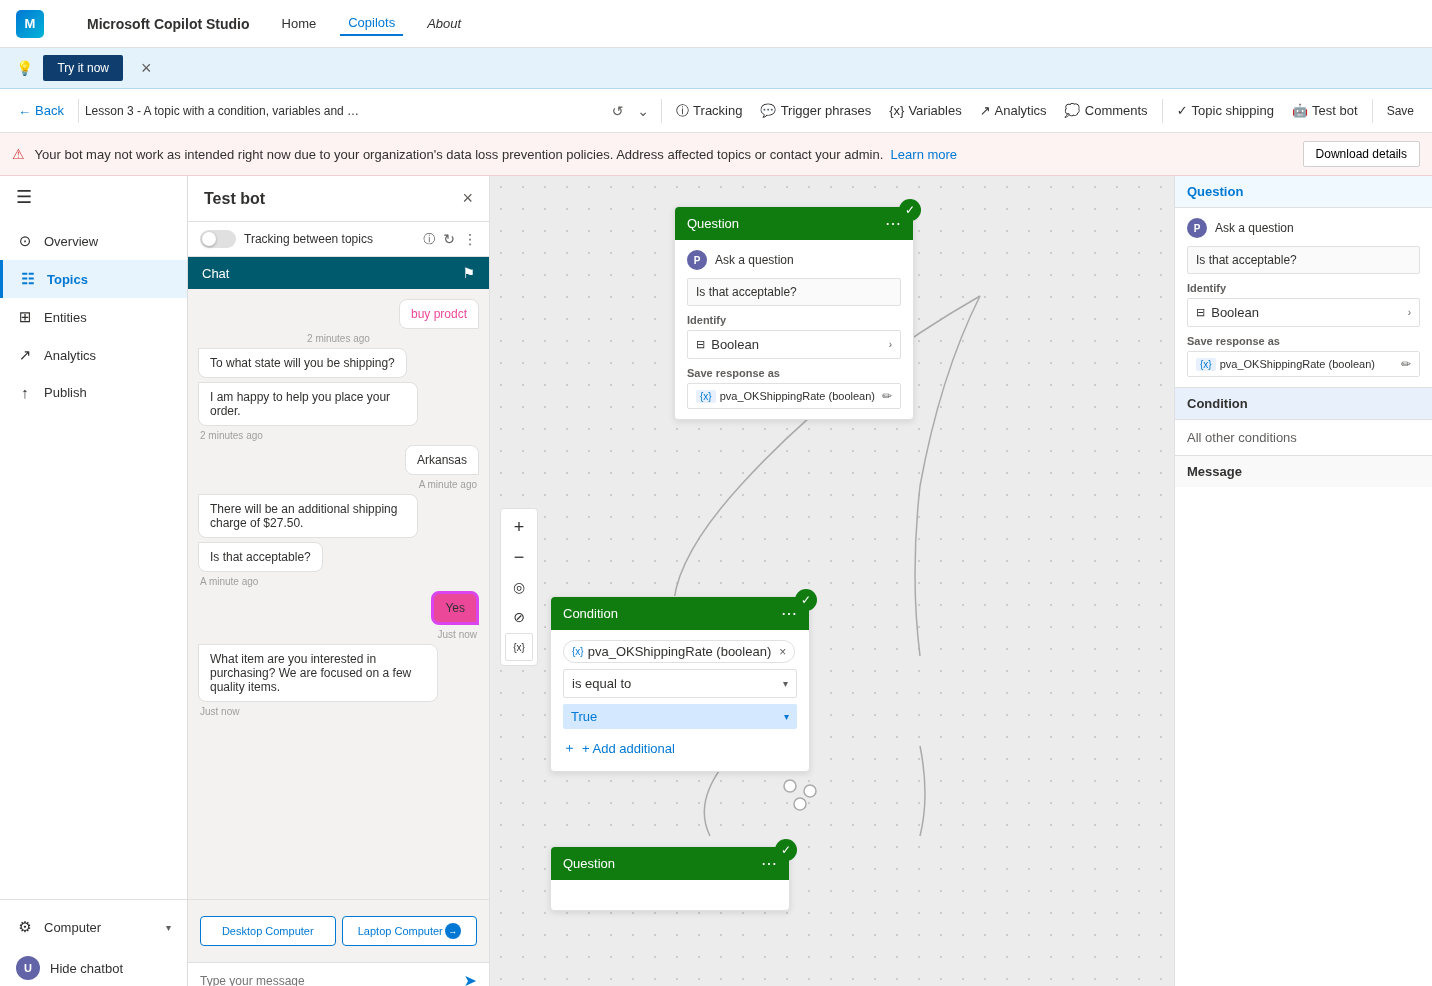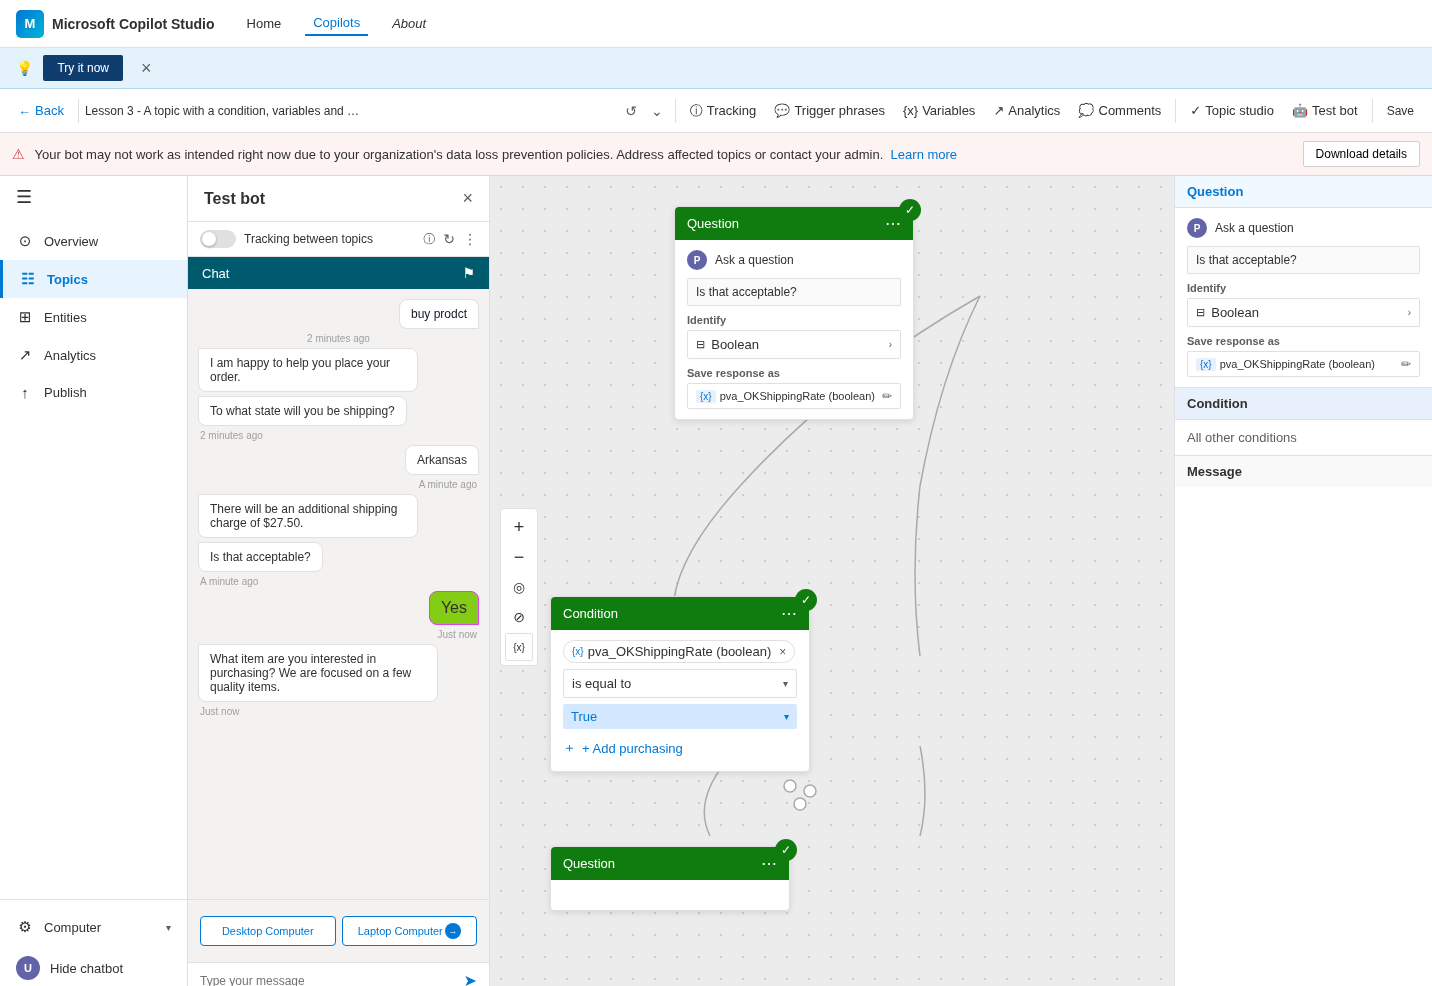--- a/index.html
+++ b/index.html
@@ -4,21 +4,21 @@
   <style>
     * { box-sizing: border-box; margin: 0; padding: 0; font-family: 'Segoe UI', sans-serif; font-size: 13px; }
     body { width: 1432px; height: 986px; overflow: hidden; background: #f3f2f1; }
   </style>
 </head>
 <body>
 
 <div style="display:flex;align-items:center;height:48px;background:#fff;border-bottom:1px solid #e0e0e0;padding:0 16px;gap:16px;">
   <div style="display:flex;align-items:center;gap:8px;margin-right:8px;">
     <div style="width:28px;height:28px;background:linear-gradient(135deg,#0078d4,#00b4d8);border-radius:5px;display:flex;align-items:center;justify-content:center;color:white;font-size:13px;font-weight:bold;">M</div>
-    <span style="font-size:14px;font-weight:600;color:#323130;">Microsoft Copilot Studio</span>
+    <span style="font-size:14px;font-weight:600;color:#323130;margin-left:35px;">Microsoft Copilot Studio</span>
   </div>
   <span style="font-size:13px;color:#323130;padding:4px 8px;cursor:pointer;">Home</span>
   <span style="font-size:13px;color:#0078d4;padding:4px 8px;cursor:pointer;border-bottom:2px solid #0078d4;">Copilots</span>
   <span style="font-size:13px;color:#323130;padding:4px 8px;cursor:pointer;font-style:italic;">About</span>
 </div>
 
 <div style="display:flex;align-items:center;background:#e3f2fb;padding:7px 16px;gap:10px;border-bottom:1px solid #b3d9ef;">
   <span style="color:#0078d4;font-size:14px;">💡</span>
   <button style="background:#0f3d6e;color:white;border:none;padding:6px 14px;border-radius:2px;font-size:12px;cursor:pointer;">Try it now</button>
   <span style="cursor:pointer;color:#605e5c;font-size:18px;margin-left:8px;">×</span>
@@ -53,21 +53,21 @@
     <span>↗</span>
     <span>Analytics</span>
   </button>
   <button style="display:flex;align-items:center;gap:4px;color:#323130;font-size:12px;cursor:pointer;padding:4px 8px;border:none;background:none;">
     <span>💭</span>
     <span>Comments</span>
   </button>
   <div style="width:1px;height:24px;background:#e0e0e0;margin:0 4px;"></div>
   <button style="display:flex;align-items:center;gap:4px;color:#323130;font-size:12px;cursor:pointer;padding:4px 8px;border:none;background:none;">
     <span>✓</span>
-    <span>Topic studio</span>
+    <span>Topic shipping</span>
   </button>
   <button style="display:flex;align-items:center;gap:4px;color:#323130;font-size:12px;cursor:pointer;padding:4px 8px;border:none;background:none;">
     <span>🤖</span>
     <span>Test bot</span>
   </button>
   <div style="width:1px;height:24px;background:#e0e0e0;margin:0 4px;"></div>
   <button style="display:flex;align-items:center;gap:4px;color:#323130;font-size:12px;cursor:pointer;padding:4px 8px;border:none;background:none;">Save</button>
 </div>
 
 <div style="display:flex;align-items:center;background:#fdf3f3;border-bottom:1px solid #f1d1d1;padding:8px 12px;gap:10px;">
@@ -130,31 +130,31 @@
       <span style="font-size:12px;color:#323130;flex:1;">Tracking between topics</span>
       <span style="color:#605e5c;font-size:12px;cursor:pointer;">ⓘ</span>
       <button style="cursor:pointer;color:#605e5c;font-size:14px;border:none;background:none;">↻</button>
       <button style="cursor:pointer;color:#605e5c;font-size:14px;border:none;background:none;">⋮</button>
     </div>
     <div style="display:flex;align-items:center;justify-content:space-between;background:#005a6e;color:white;padding:8px 14px;font-size:13px;font-weight:500;cursor:pointer;">
       <span>Chat</span>
       <span style="font-size:14px;">⚑</span>
     </div>
     <div style="flex:1;overflow-y:auto;padding:10px;background:#f3f2f1;display:flex;flex-direction:column;gap:4px;">
-      <div style="align-self:flex-end;background:white;border:1px solid #e0e0e0;border-radius:8px 8px 0 8px;padding:7px 11px;max-width:200px;font-size:12px;color:#0f172a;">buy prodct</div>
+      <div style="align-self:flex-end;background:white;border:1px solid #e0e0e0;border-radius:8px 8px 0 8px;padding:7px 11px;max-width:200px;font-size:12px;color:#ec4899;">buy prodct</div>
       <div style="font-size:10px;color:#a0a0a0;text-align:center;">2 minutes ago</div>
+      <div style="align-self:flex-start;background:white;border:1px solid #e0e0e0;border-radius:0 8px 8px 8px;padding:7px 11px;max-width:220px;font-size:12px;color:#323130;">To what state will you be shipping?</div>
       <div style="align-self:flex-start;background:white;border:1px solid #e0e0e0;border-radius:0 8px 8px 8px;padding:7px 11px;max-width:220px;font-size:12px;color:#323130;">I am happy to help you place your order.</div>
-      <div style="align-self:flex-start;background:white;border:1px solid #e0e0e0;border-radius:0 8px 8px 8px;padding:7px 11px;max-width:220px;font-size:12px;color:#323130;">To what state will you be shipping?</div>
       <div style="font-size:10px;color:#a0a0a0;text-align:left;padding-left:2px;">2 minutes ago</div>
       <div style="align-self:flex-end;background:white;border:1px solid #e0e0e0;border-radius:8px 8px 0 8px;padding:7px 11px;max-width:200px;font-size:12px;color:#323130;">Arkansas</div>
       <div style="font-size:10px;color:#a0a0a0;text-align:right;padding-right:2px;">A minute ago</div>
       <div style="align-self:flex-start;background:white;border:1px solid #e0e0e0;border-radius:0 8px 8px 8px;padding:7px 11px;max-width:220px;font-size:12px;color:#323130;">There will be an additional shipping charge of $27.50.</div>
       <div style="align-self:flex-start;background:white;border:1px solid #e0e0e0;border-radius:0 8px 8px 8px;padding:7px 11px;max-width:220px;font-size:12px;color:#323130;">Is that acceptable?</div>
       <div style="font-size:10px;color:#a0a0a0;text-align:left;padding-left:2px;">A minute ago</div>
-      <div style="align-self:flex-end;background:#84cc16;border:1px solid #d946ef;border-radius:8px 8px 0 8px;padding:7px 11px;max-width:200px;font-size:16px;color:#323130;">Yes</div>
+      <div style="align-self:flex-end;background:#ec4899;border:3px solid #d946ef;border-radius:8px 8px 0 8px;padding:7px 11px;max-width:200px;font-size:12px;color:#323130;">Yes</div>
       <div style="font-size:10px;color:#a0a0a0;text-align:right;padding-right:2px;">Just now</div>
       <div style="align-self:flex-start;background:white;border:1px solid #e0e0e0;border-radius:0 8px 8px 8px;padding:7px 11px;max-width:240px;font-size:12px;color:#323130;">What item are you interested in purchasing? We are focused on a few quality items.</div>
       <div style="font-size:10px;color:#a0a0a0;text-align:left;padding-left:2px;">Just now</div>
     </div>
     <div style="display:flex;gap:6px;padding:16px 12px;background:#f3f2f1;border-top:1px solid #e0e0e0;">
       <button style="flex:1;border:1.5px solid #0078d4;background:white;color:#0078d4;padding:6px 8px;border-radius:4px;font-size:11px;cursor:pointer;">Desktop Computer</button>
       <button style="flex:1;border:1.5px solid #0078d4;background:white;color:#0078d4;padding:6px 8px;border-radius:4px;font-size:11px;cursor:pointer;display:flex;align-items:center;justify-content:center;gap:2px;">Laptop Computer <span style="background:#0078d4;color:white;border-radius:50%;width:16px;height:16px;display:inline-flex;align-items:center;justify-content:center;font-size:9px;">→</span></button>
     </div>
     <div style="display:flex;align-items:center;padding:8px 12px;border-top:1px solid #e0e0e0;background:white;gap:8px;">
       <input type="text" style="flex: 1 1 0%; border: none; outline: none; font-size: 12px; color: rgb(160, 160, 160); background: transparent;" placeholder="Type your message">
@@ -220,21 +220,21 @@
         <div style="border:1px solid #e0e0e0;border-radius:2px;padding:6px 8px;font-size:12px;color:#323130;background:white;display:flex;align-items:center;justify-content:space-between;cursor:pointer;">
           <span>is equal to</span>
           <span style="font-size:10px;color:#605e5c;">▾</span>
         </div>
         <div style="background:#d4e8ff;border:none;border-radius:2px;padding:5px 8px;font-size:12px;color:#0078d4;display:flex;align-items:center;justify-content:space-between;cursor:pointer;font-weight:500;">
           <span>True</span>
           <span style="font-size:10px;color:#0078d4;">▾</span>
         </div>
         <div style="display:flex;align-items:center;gap:6px;color:#0078d4;font-size:12px;cursor:pointer;padding:4px 0;">
           <span>＋</span>
-          <span>+ Add purchasing</span>
+          <span>+ Add additional</span>
         </div>
       </div>
       <div style="position:absolute;right:-8px;top:-8px;background:#107c10;border-radius:50%;width:22px;height:22px;display:flex;align-items:center;justify-content:center;color:white;font-size:12px;">✓</div>
     </div>
 
     <div style="position:absolute;left:60px;top:670px;width:240px;background:white;border:1px solid #e0e0e0;border-radius:4px;box-shadow:0 2px 6px rgba(0,0,0,0.1);">
       <div style="background:#107c10;color:white;padding:7px 12px;border-radius:4px 4px 0 0;font-size:13px;font-weight:500;display:flex;align-items:center;justify-content:space-between;">
         <span>Question</span>
         <span style="cursor:pointer;font-size:16px;">⋯</span>
       </div>

